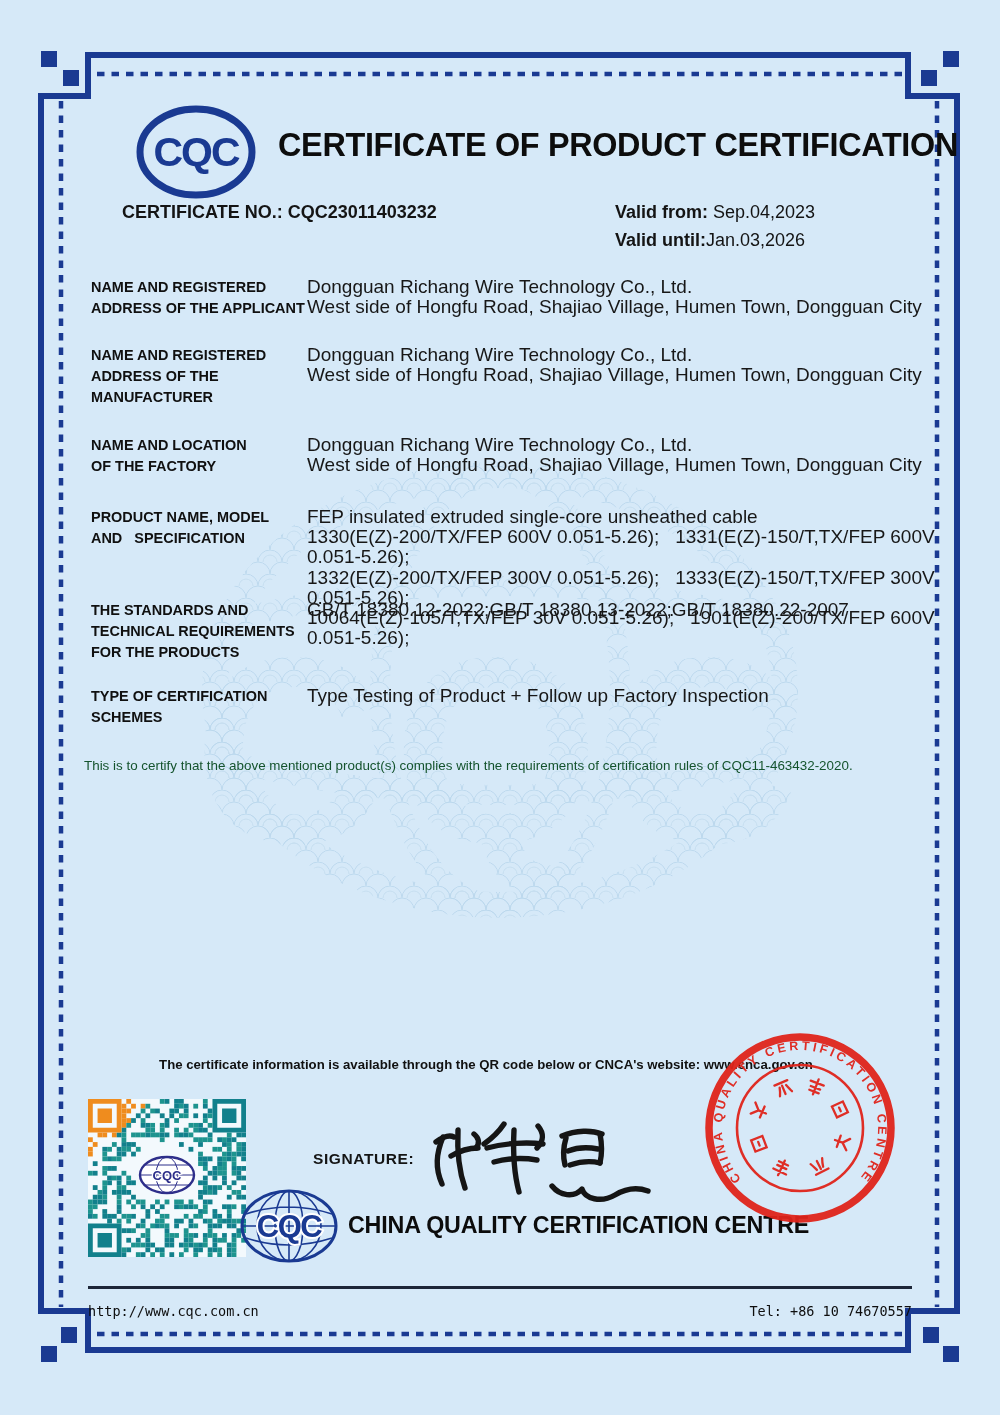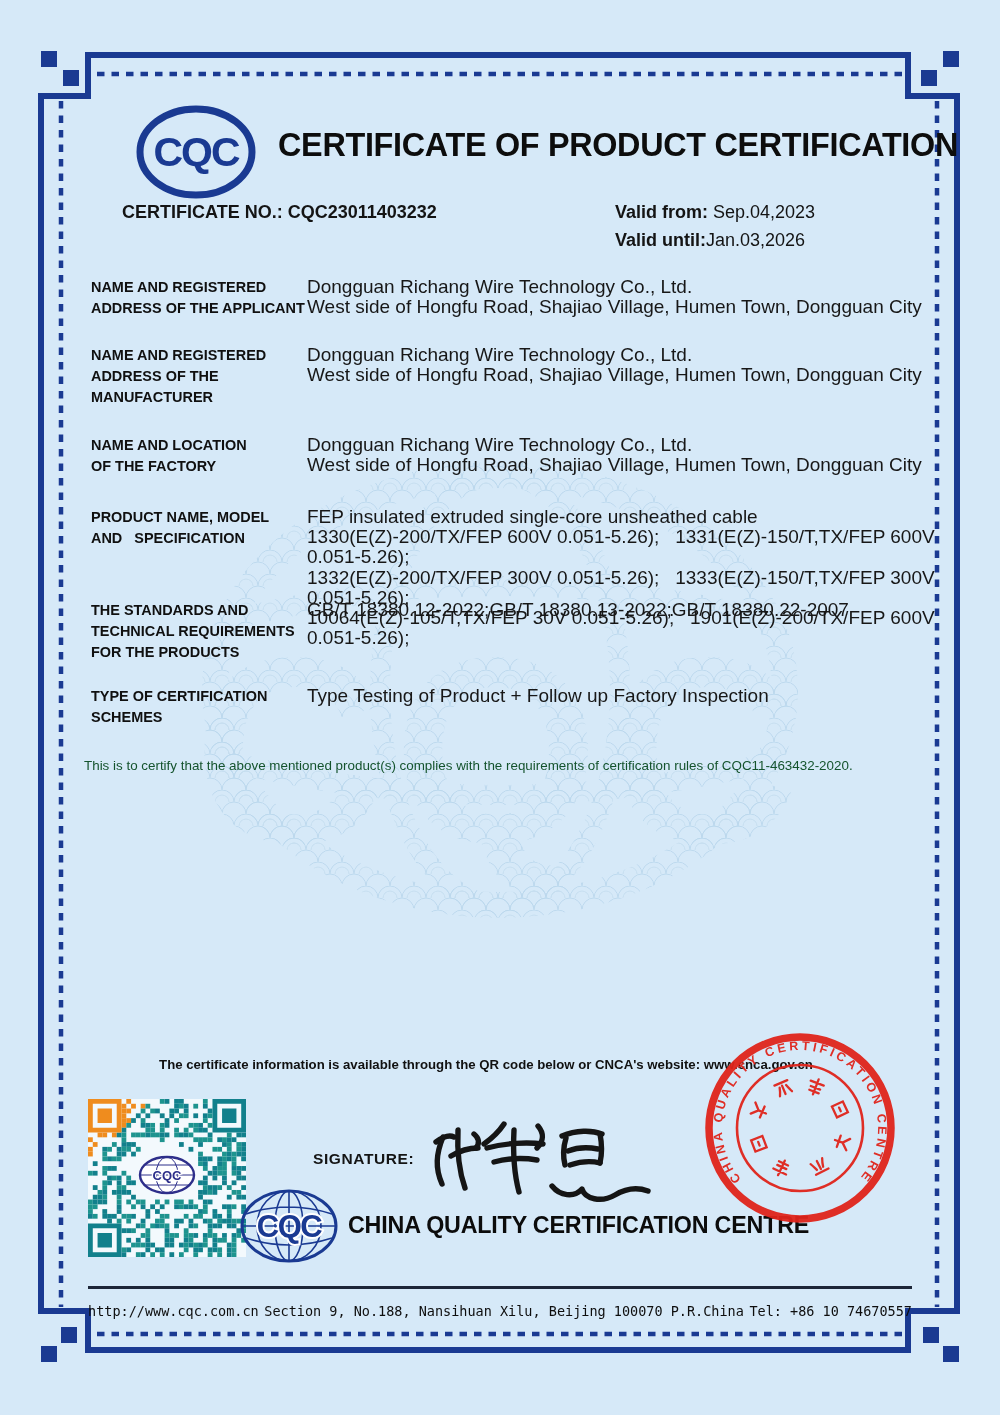--- a/index.html
+++ b/index.html
@@ -615,17 +615,16 @@
         <path d="M3 6 H17 M10 2 V18 M5 11 H15 M5 15 H15" transform="translate(113.8 56.9) rotate(21) translate(-10 -10)"></path>
         <path d="M4 4 H16 V16 H4 Z M8 10 H12" transform="translate(137.9 79.4) rotate(65) translate(-10 -10)"></path>
         <path d="M4 3 L10 9 M16 3 L10 9 M10 9 V17 M4 13 H16" transform="translate(139.6 112.3) rotate(109) translate(-10 -10)"></path>
         <path d="M3 5 H17 M7 9 C6 13 5 15 4 17 M10 8 V17 M14 9 C15 12 16 15 17 17" transform="translate(118.0 137.2) rotate(153) translate(-10 -10)"></path>
       </g>
   </svg>
 
   <div class="abs foot-rule"></div>
   <div class="abs footer">
     <span>http://www.cqc.com.cn</span>
-    <span>Section 9, No.188, Nansihuan Xilu, Beijing 100070 P.R.China</span>
     <span>Tel: +86 10 74670557</span>
   </div>
 
 </div>
 
 </body></html>

